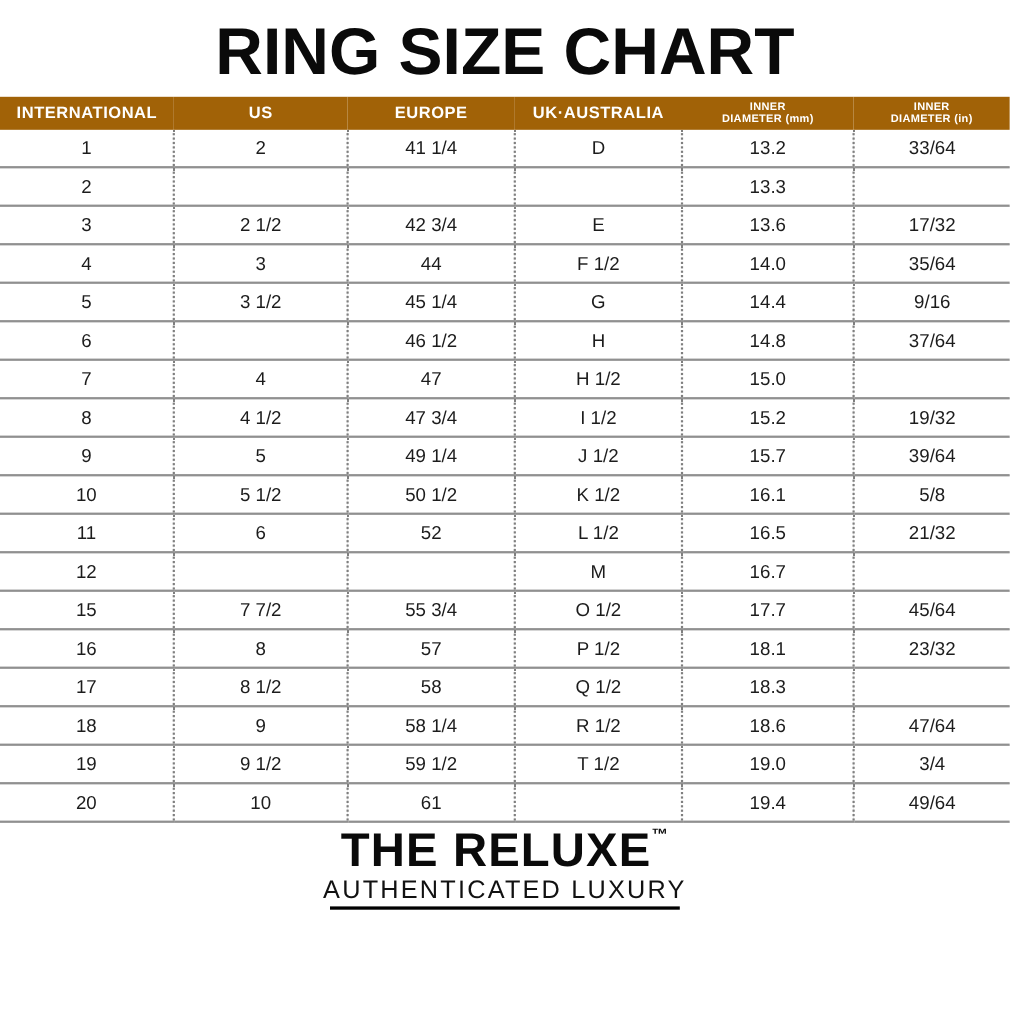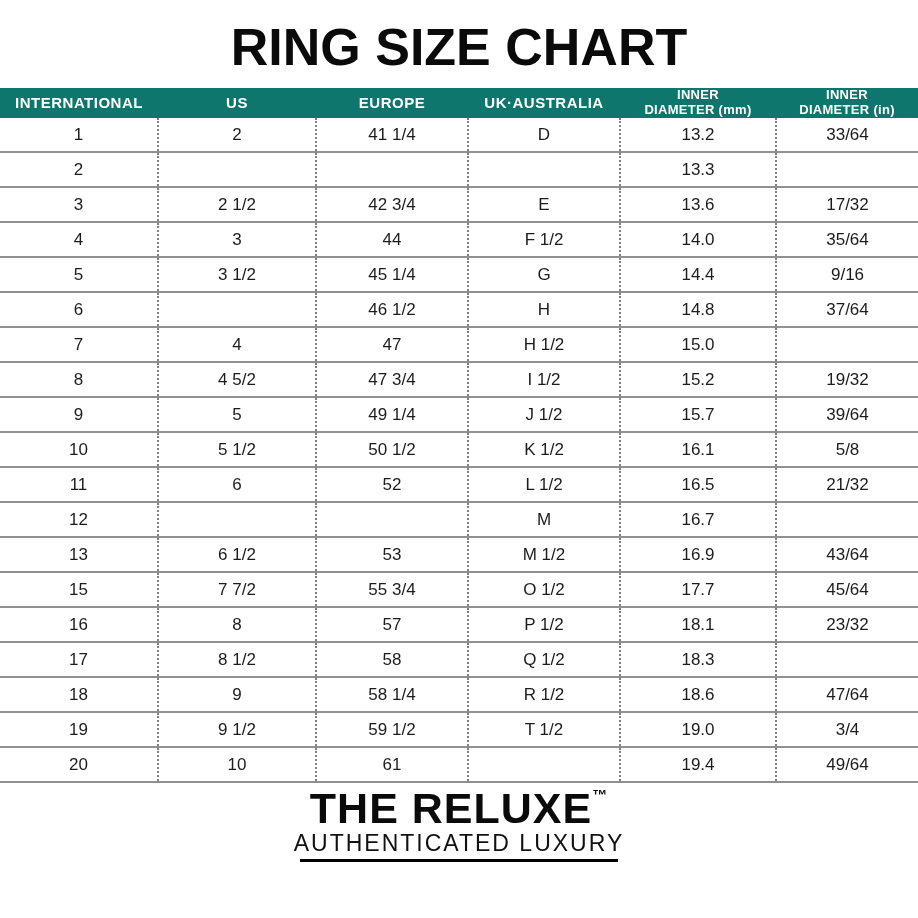--- a/index.html
+++ b/index.html
@@ -13,47 +13,47 @@
     color: #1a1a1a;
   }
   .page { width: 918px; height: 918px; }
 
   
   .title {
     margin: 0;
     height: 88px;
     line-height: 94px;
     text-align: center;
-    font-size: 52px;
+    font-size: 60px;
     font-weight: 800;
     letter-spacing: 0px;
     color: #0a0a0a;
     white-space: nowrap;
   }
 
   
   table.size-table {
     width: 918px;
     border-collapse: collapse;
     table-layout: fixed;
   }
   .size-table th {
-    background: #0f766e;
+    background: #a16207;
     color: #ffffff;
     font-size: 15px;
     font-weight: 700;
     height: 30px;
     text-align: center;
     vertical-align: middle;
     letter-spacing: 0.5px;
     white-space: pre-line;
     line-height: 1.15;
     padding: 0;
   }
-  .size-table th.small { font-size: 13px; letter-spacing: 0.3px; }
+  .size-table th.small { font-size: 10px; letter-spacing: 0.3px; }
   .size-table td {
     height: 33px;
     padding: 0;
     text-align: center;
     vertical-align: middle;
     font-size: 17px;
     color: #1c1c1c;
     border-bottom: 2px solid #909090;
     box-shadow: 0 1px 0 #d9d9d9;
   }
@@ -180,21 +180,21 @@
         <tr>
           <td>7</td>
           <td>4</td>
           <td>47</td>
           <td>H 1/2</td>
           <td>15.0</td>
           <td></td>
         </tr>
         <tr>
           <td>8</td>
-          <td>4 5/2</td>
+          <td>4 1/2</td>
           <td>47 3/4</td>
           <td>I 1/2</td>
           <td>15.2</td>
           <td>19/32</td>
         </tr>
         <tr>
           <td>9</td>
           <td>5</td>
           <td>49 1/4</td>
           <td>J 1/2</td>
@@ -217,28 +217,20 @@
           <td>16.5</td>
           <td>21/32</td>
         </tr>
         <tr>
           <td>12</td>
           <td></td>
           <td></td>
           <td>M</td>
           <td>16.7</td>
           <td></td>
-        </tr>
-        <tr>
-          <td>13</td>
-          <td>6 1/2</td>
-          <td>53</td>
-          <td>M 1/2</td>
-          <td>16.9</td>
-          <td>43/64</td>
         </tr>
         <tr>
           <td>15</td>
           <td>7 7/2</td>
           <td>55 3/4</td>
           <td>O 1/2</td>
           <td>17.7</td>
           <td>45/64</td>
         </tr>
         <tr>

